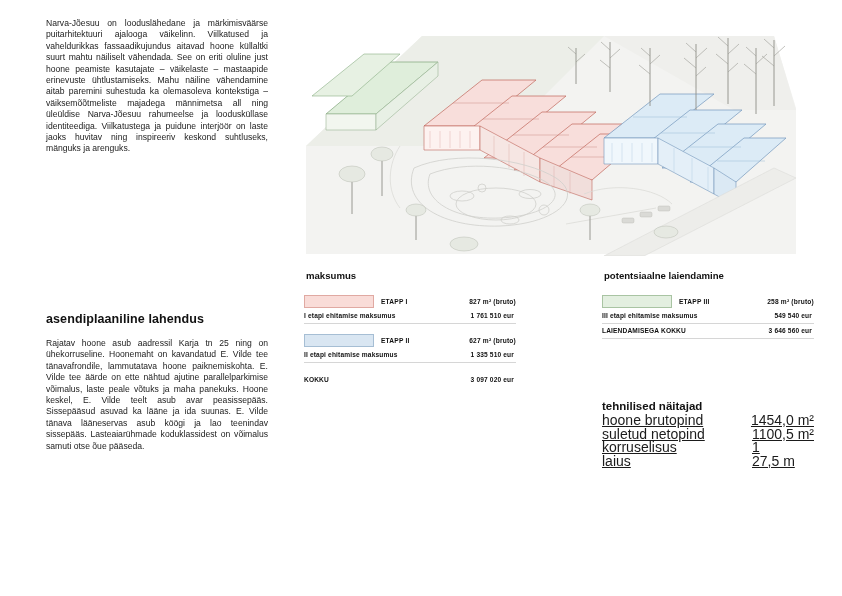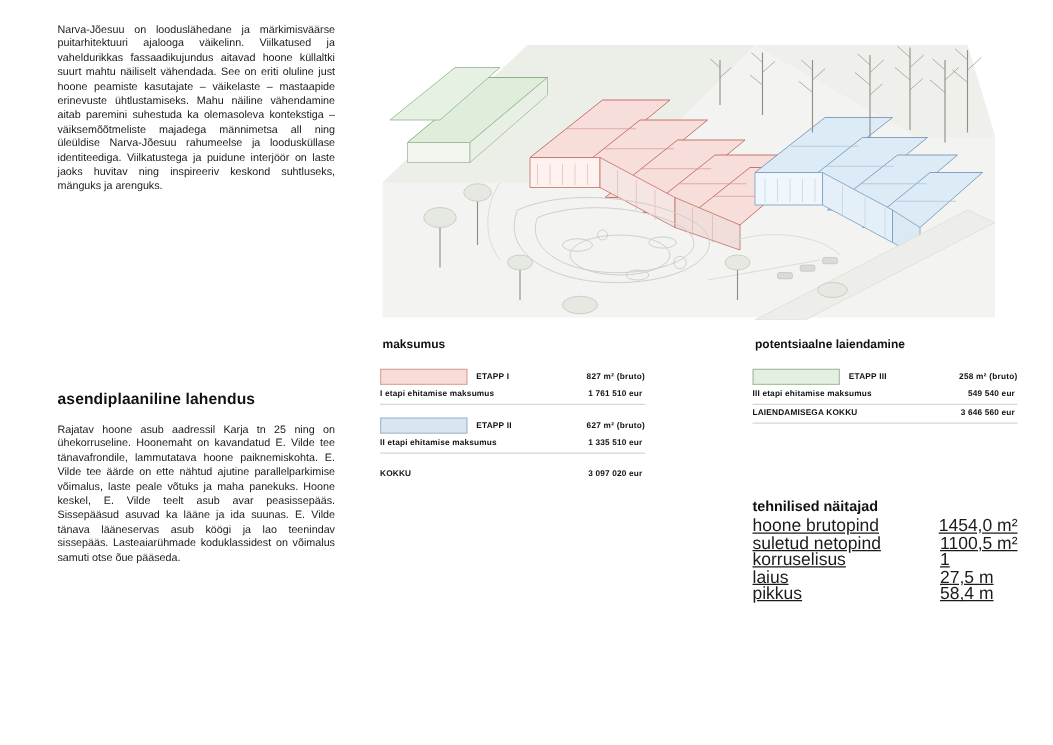--- a/index.html
+++ b/index.html
@@ -368,19 +368,15 @@
       <span class="v">1100,5 m²</span>
     </div>
     <div class="tech-row">
       <span class="k">korruselisus</span>
       <span class="v">1</span>
     </div>
     <div class="tech-row">
       <span class="k">laius</span>
       <span class="v">27,5 m</span>
     </div>
-    <div class="tech-row">
-      <span class="k">pikkus</span>
-      <span class="v">58,4 m</span>
-    </div>
   </div>
 
 </div>
 
 </body></html>

